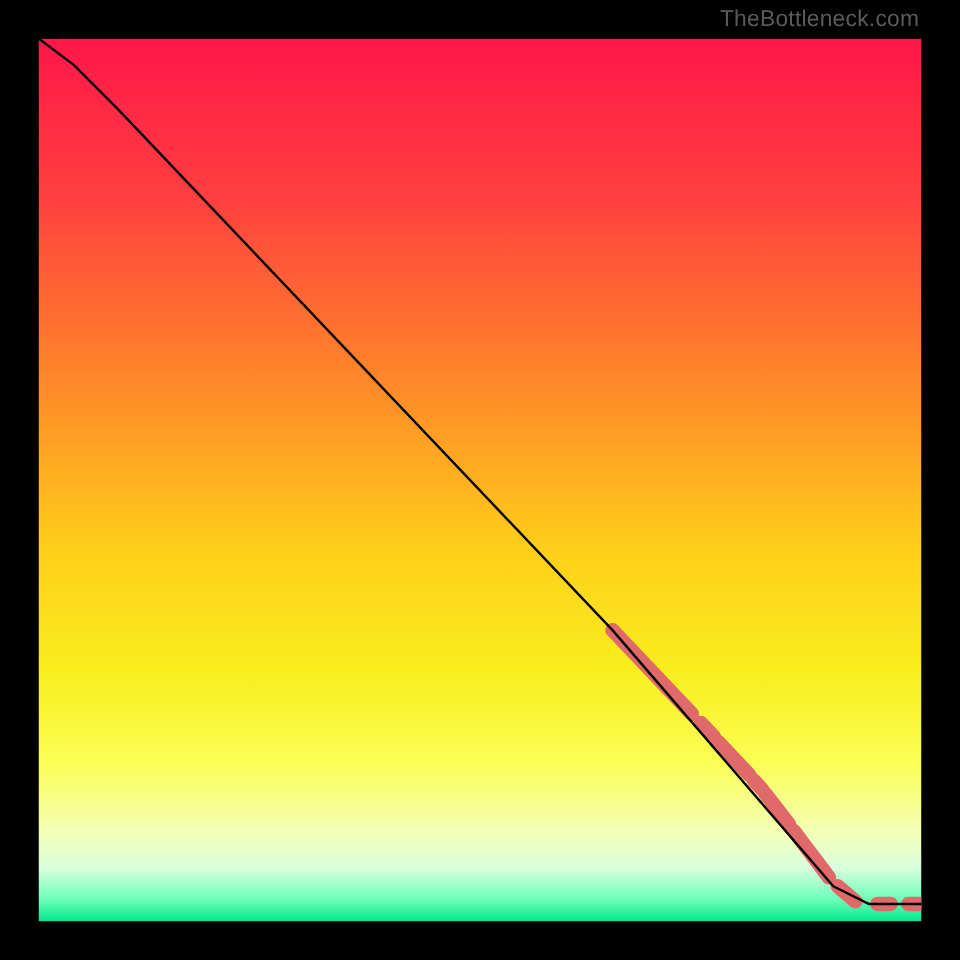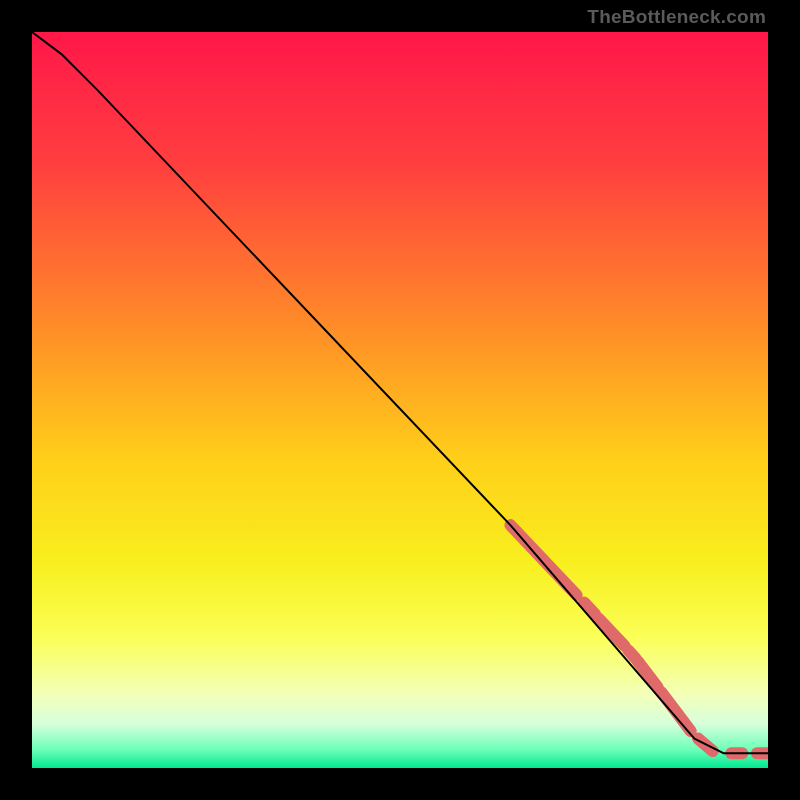--- a/index.html
+++ b/index.html
@@ -32,21 +32,21 @@
     position: absolute;
     inset: 0;
     pointer-events: none;
   }
   .watermark {
     position: absolute;
     top: 6px;
     right: 34px;
     color: #5a5a5a;
     font-size: 19px;
-    font-weight: 700;
+    font-weight: 400;
     letter-spacing: 0.2px;
   }
 </style>
 </head>
 <body>
 
 <div class="frame">
   <div class="plot">
     <svg class="gradient" viewBox="0 0 736 736" preserveAspectRatio="none">
       <defs>

